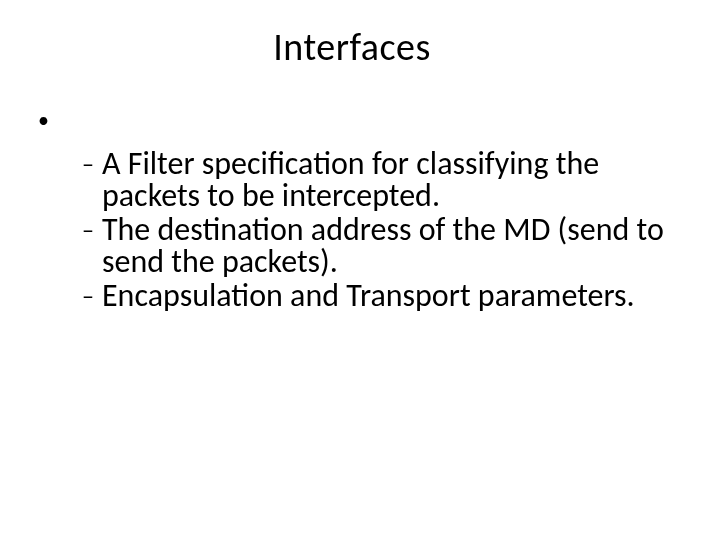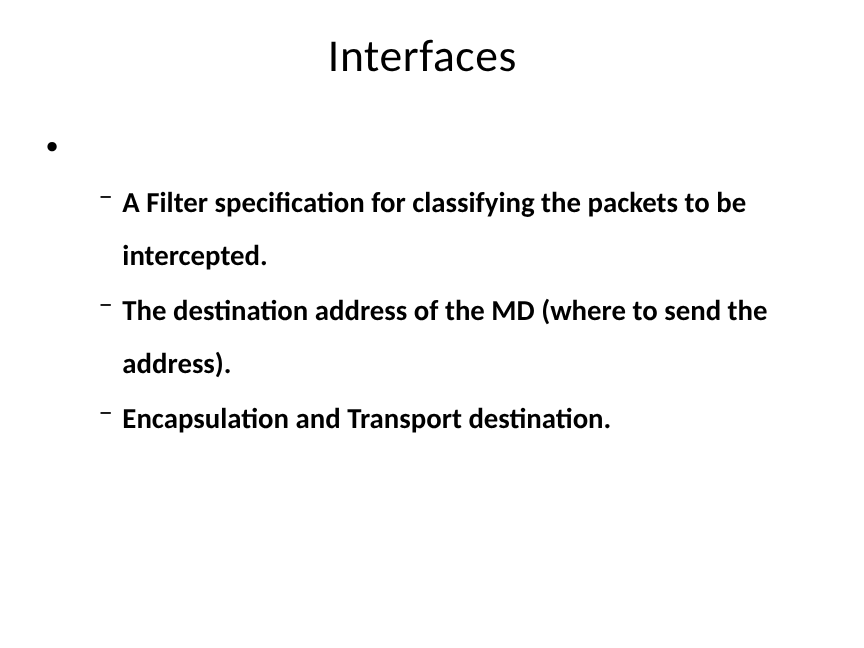--- a/index.html
+++ b/index.html
@@ -54,42 +54,42 @@
       align-items: flex-start;
       margin-bottom: 2px;
     }
     .bullet-l2 .dash {
       font-size: 24px;
       line-height: 32px;
       margin-right: 8px;
       flex-shrink: 0;
     }
     .bullet-l2 .text {
-      font-size: 24px;
-      font-weight: 700;
-      line-height: 44px;
+      font-size: 32px;
+      font-weight: 400;
+      line-height: 32px;
     }
   </style>
 </head>
 <body>
 
 <div class="slide">
   <h1 class="title">Interfaces</h1>
   <div class="content">
     <div class="bullet-l1">
       <span class="dot">•</span>
     </div>
     <div class="sublist">
       <div class="bullet-l2">
         <span class="dash">–</span>
         <span class="text">A Filter specification for classifying the packets to be intercepted.</span>
       </div>
       <div class="bullet-l2">
         <span class="dash">–</span>
-        <span class="text">The destination address of the MD (where to send the address).</span>
+        <span class="text">The destination address of the MD (send to send the packets).</span>
       </div>
       <div class="bullet-l2">
         <span class="dash">–</span>
-        <span class="text">Encapsulation and Transport destination.</span>
+        <span class="text">Encapsulation and Transport parameters.</span>
       </div>
     </div>
   </div>
 </div>
 
 </body></html>

